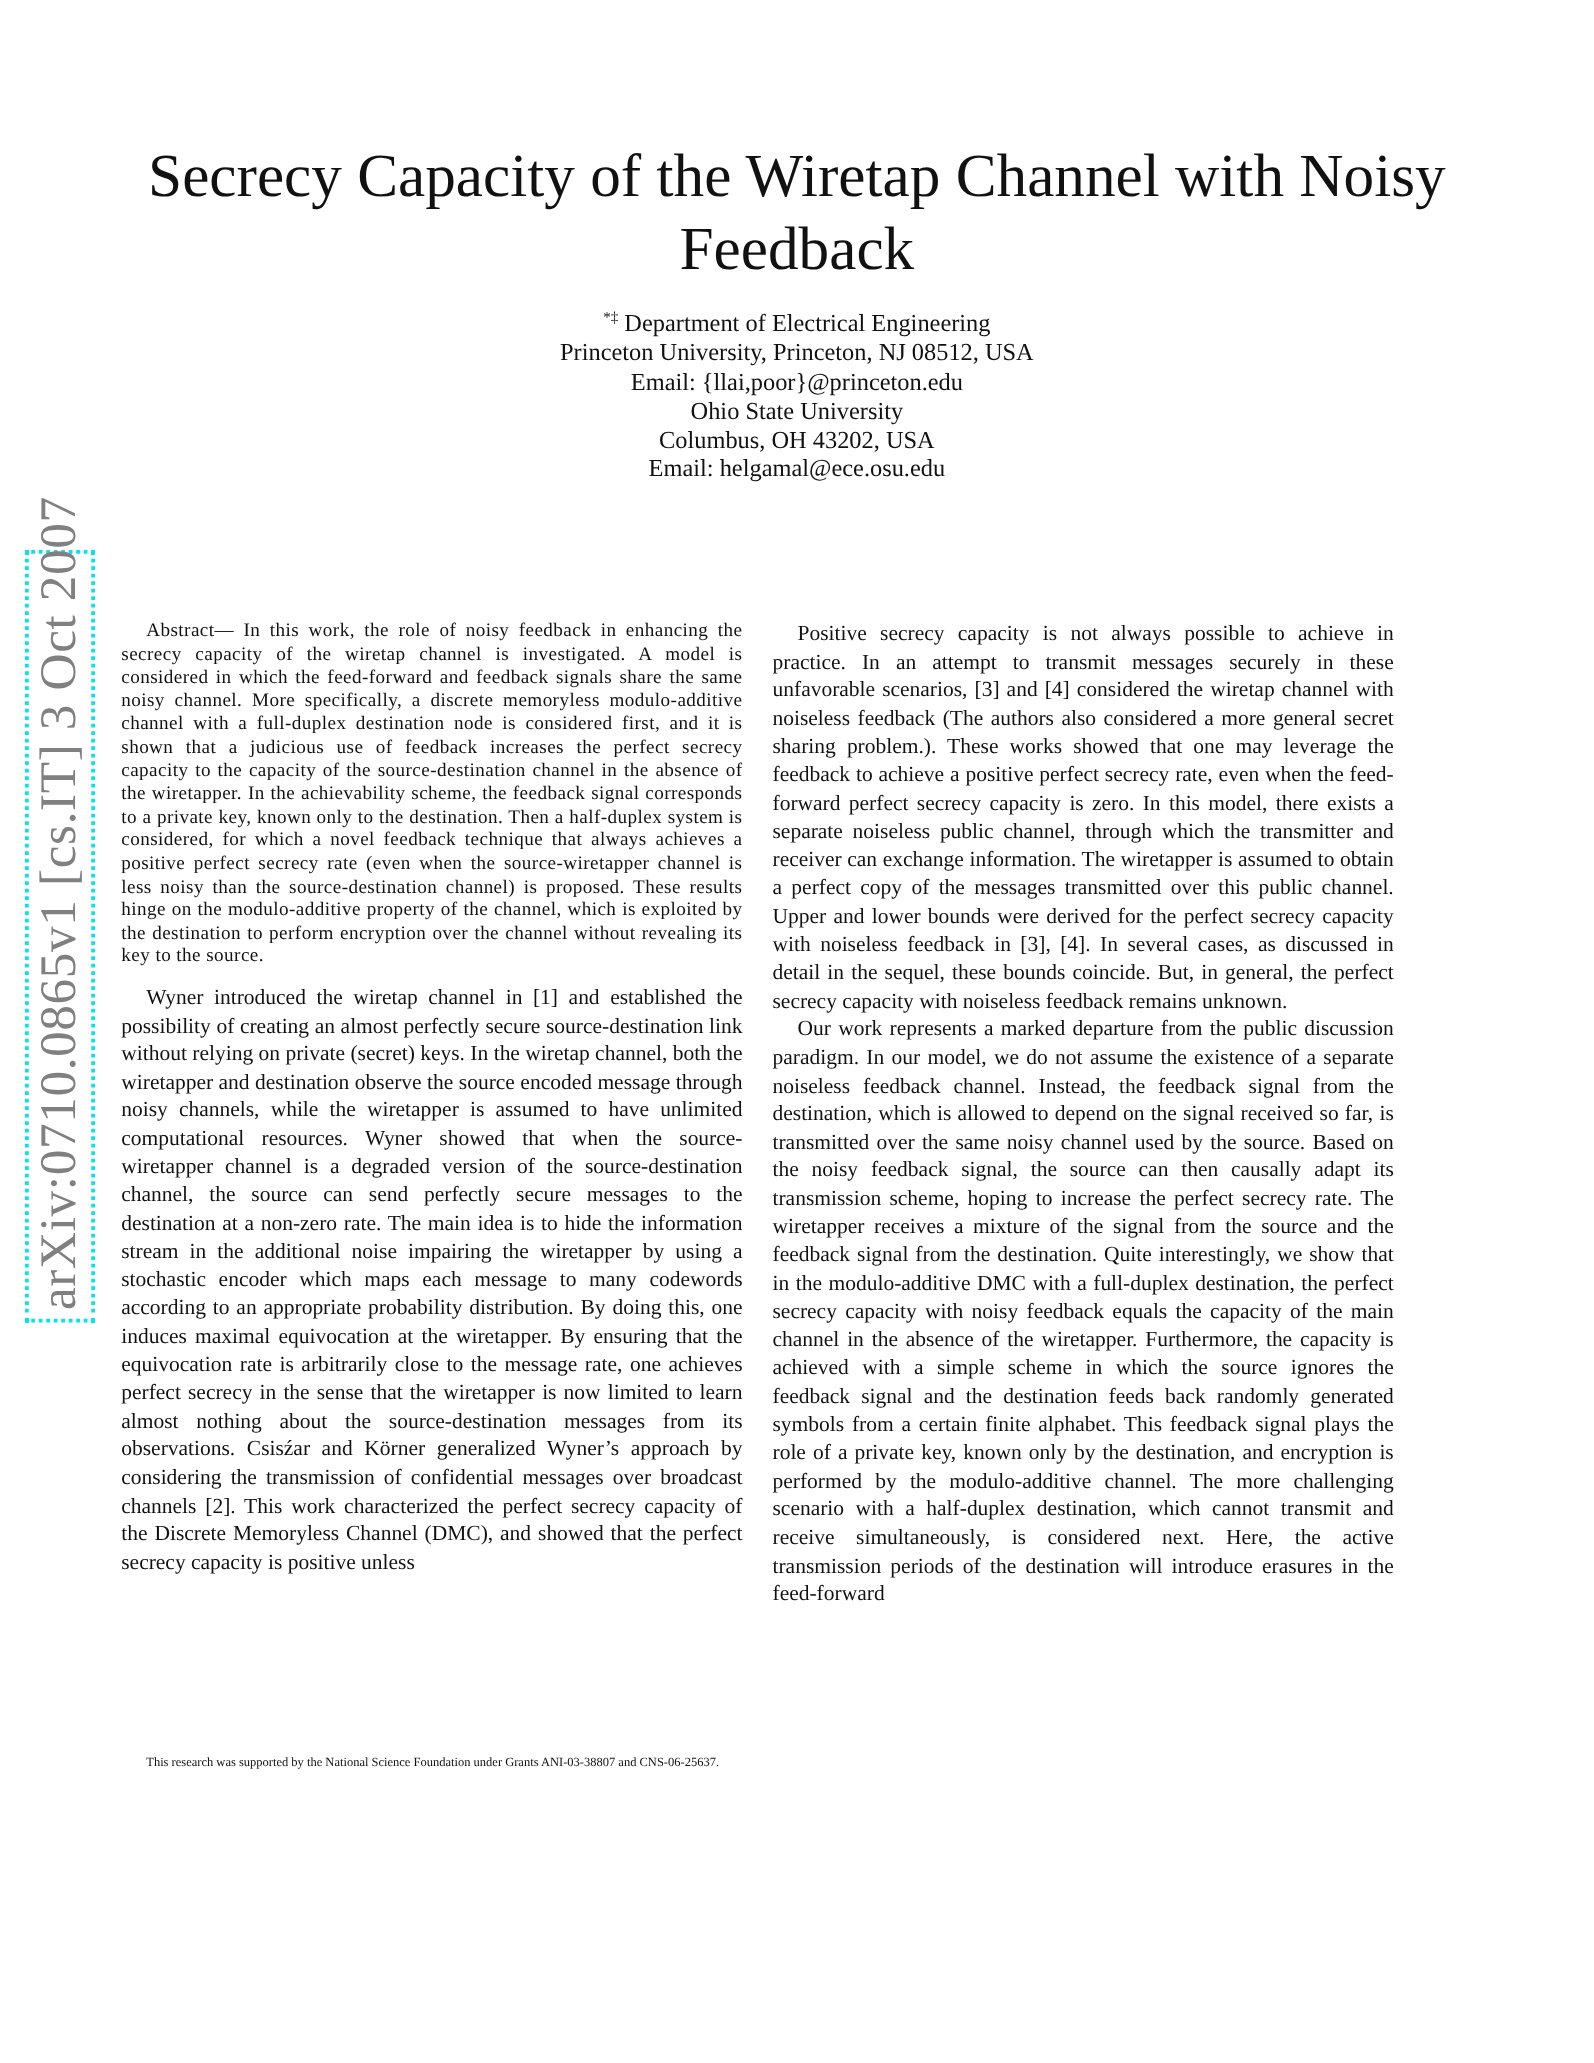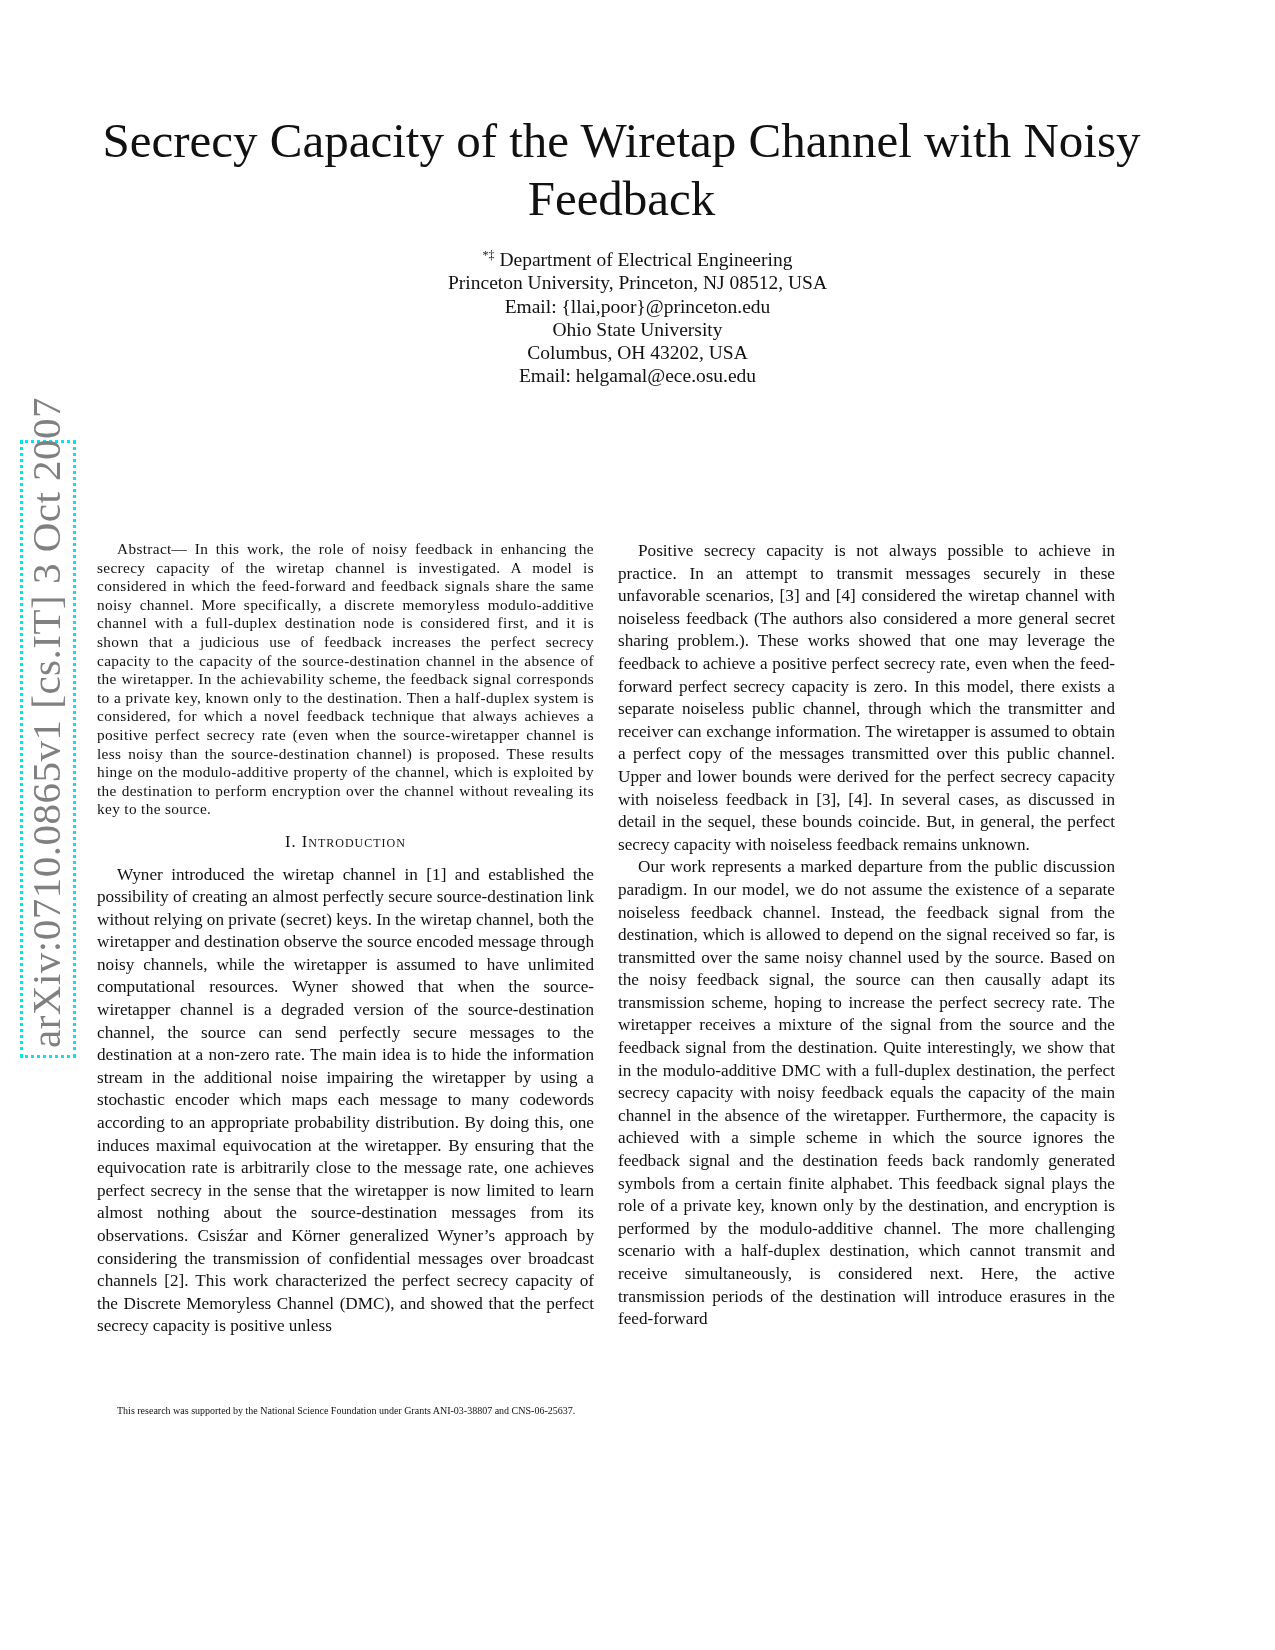--- a/index.html
+++ b/index.html
@@ -1,42 +1,42 @@
 <!DOCTYPE html>
 <html><head>
 <meta charset="utf-8">
 <style>
   html, body { margin: 0; padding: 0; background: #ffffff; }
   body {
     width: 1275px; height: 1650px; position: relative; overflow: hidden;
     font-family: "Liberation Serif", "DejaVu Serif", serif; color: #111;
   }
   .title {
-    position: absolute; left: 84px; width: 1075px; top: 112px;
+    position: absolute; left: 100px; width: 1075px; top: 112px;
     text-align: center; font-size: 49px; line-height: 58px; font-weight: normal; margin: 0;
   }
   .authors {
     position: absolute; left: 300px; width: 675px; top: 248px;
     text-align: center; font-size: 19.5px; line-height: 23.3px;
   }
   .authors .names { font-size: 21px; }
   .authors sup { font-size: 12px; vertical-align: super; line-height: 0; }
   .arxiv-stamp {
     position: absolute; left: 20px; top: 440px; width: 50px; height: 612px;
     border: 3px dotted #00e5ee; border-width: 3px 3px 3px 3px;
   }
   .arxiv-text {
     position: absolute; left: 24px; top: 1048px;
     transform-origin: 0 0; transform: rotate(-90deg);
     font-size: 41px; color: #808080; white-space: nowrap; line-height: 44px;
     letter-spacing: 0.5px;
   }
   .col {
     position: absolute; top: 496px; width: 497px;
-    text-align: justify; font-size: 17.2px; line-height: 22.6px; margin-top: 44px;
+    text-align: justify; font-size: 17.2px; line-height: 22.6px;
   }
   .col.left { left: 97px; }
   .col.right { left: 618px; }
   .col p { margin: 0; text-indent: 20px; }
   .abstract {
     font-size: 15.3px; line-height: 18.6px; letter-spacing: 0.35px; margin-bottom: 12px;
   }
   .abstract p { text-indent: 20px; }
   .section-head {
     text-align: center; font-size: 16.5px; letter-spacing: 1px; margin: 12px 0 10px 0;
@@ -62,23 +62,20 @@
   <div>Email: helgamal@ece.osu.edu</div>
 </div>
 
 <div class="arxiv-stamp"></div>
 <div class="arxiv-text">arXiv:0710.0865v1  [cs.IT]  3 Oct 2007</div>
 
 <div class="col left">
   <div class="abstract">
     <p>Abstract— In this work, the role of noisy feedback in enhancing the secrecy capacity of the wiretap channel is investigated. A model is considered in which the feed-forward and feedback signals share the same noisy channel. More specifically, a discrete memoryless modulo-additive channel with a full-duplex destination node is considered first, and it is shown that a judicious use of feedback increases the perfect secrecy capacity to the capacity of the source-destination channel in the absence of the wiretapper. In the achievability scheme, the feedback signal corresponds to a private key, known only to the destination. Then a half-duplex system is considered, for which a novel feedback technique that always achieves a positive perfect secrecy rate (even when the source-wiretapper channel is less noisy than the source-destination channel) is proposed. These results hinge on the modulo-additive property of the channel, which is exploited by the destination to perform encryption over the channel without revealing its key to the source.</p>
   </div>
-  <div class="section-head">
-    <span>I. </span><span class="sc">Introduction</span>
-  </div>
   <p>Wyner introduced the wiretap channel in [1] and established the possibility of creating an almost perfectly secure source-destination link without relying on private (secret) keys. In the wiretap channel, both the wiretapper and destination observe the source encoded message through noisy channels, while the wiretapper is assumed to have unlimited computational resources. Wyner showed that when the source-wiretapper channel is a degraded version of the source-destination channel, the source can send perfectly secure messages to the destination at a non-zero rate. The main idea is to hide the information stream in the additional noise impairing the wiretapper by using a stochastic encoder which maps each message to many codewords according to an appropriate probability distribution. By doing this, one induces maximal equivocation at the wiretapper. By ensuring that the equivocation rate is arbitrarily close to the message rate, one achieves perfect secrecy in the sense that the wiretapper is now limited to learn almost nothing about the source-destination messages from its observations. Csisźar and Körner generalized Wyner’s approach by considering the transmission of confidential messages over broadcast channels [2]. This work characterized the perfect secrecy capacity of the Discrete Memoryless Channel (DMC), and showed that the perfect secrecy capacity is positive unless</p>
 </div>
 
 <div class="col right">
   <p>Positive secrecy capacity is not always possible to achieve in practice. In an attempt to transmit messages securely in these unfavorable scenarios, [3] and [4] considered the wiretap channel with noiseless feedback (The authors also considered a more general secret sharing problem.). These works showed that one may leverage the feedback to achieve a positive perfect secrecy rate, even when the feed-forward perfect secrecy capacity is zero. In this model, there exists a separate noiseless public channel, through which the transmitter and receiver can exchange information. The wiretapper is assumed to obtain a perfect copy of the messages transmitted over this public channel. Upper and lower bounds were derived for the perfect secrecy capacity with noiseless feedback in [3], [4]. In several cases, as discussed in detail in the sequel, these bounds coincide. But, in general, the perfect secrecy capacity with noiseless feedback remains unknown.</p>
   <p>Our work represents a marked departure from the public discussion paradigm. In our model, we do not assume the existence of a separate noiseless feedback channel. Instead, the feedback signal from the destination, which is allowed to depend on the signal received so far, is transmitted over the same noisy channel used by the source. Based on the noisy feedback signal, the source can then causally adapt its transmission scheme, hoping to increase the perfect secrecy rate. The wiretapper receives a mixture of the signal from the source and the feedback signal from the destination. Quite interestingly, we show that in the modulo-additive DMC with a full-duplex destination, the perfect secrecy capacity with noisy feedback equals the capacity of the main channel in the absence of the wiretapper. Furthermore, the capacity is achieved with a simple scheme in which the source ignores the feedback signal and the destination feeds back randomly generated symbols from a certain finite alphabet. This feedback signal plays the role of a private key, known only by the destination, and encryption is performed by the modulo-additive channel. The more challenging scenario with a half-duplex destination, which cannot transmit and receive simultaneously, is considered next. Here, the active transmission periods of the destination will introduce erasures in the feed-forward</p>
 </div>
 
 <div class="footnote">
   <p>This research was supported by the National Science Foundation under Grants ANI-03-38807 and CNS-06-25637.</p>

